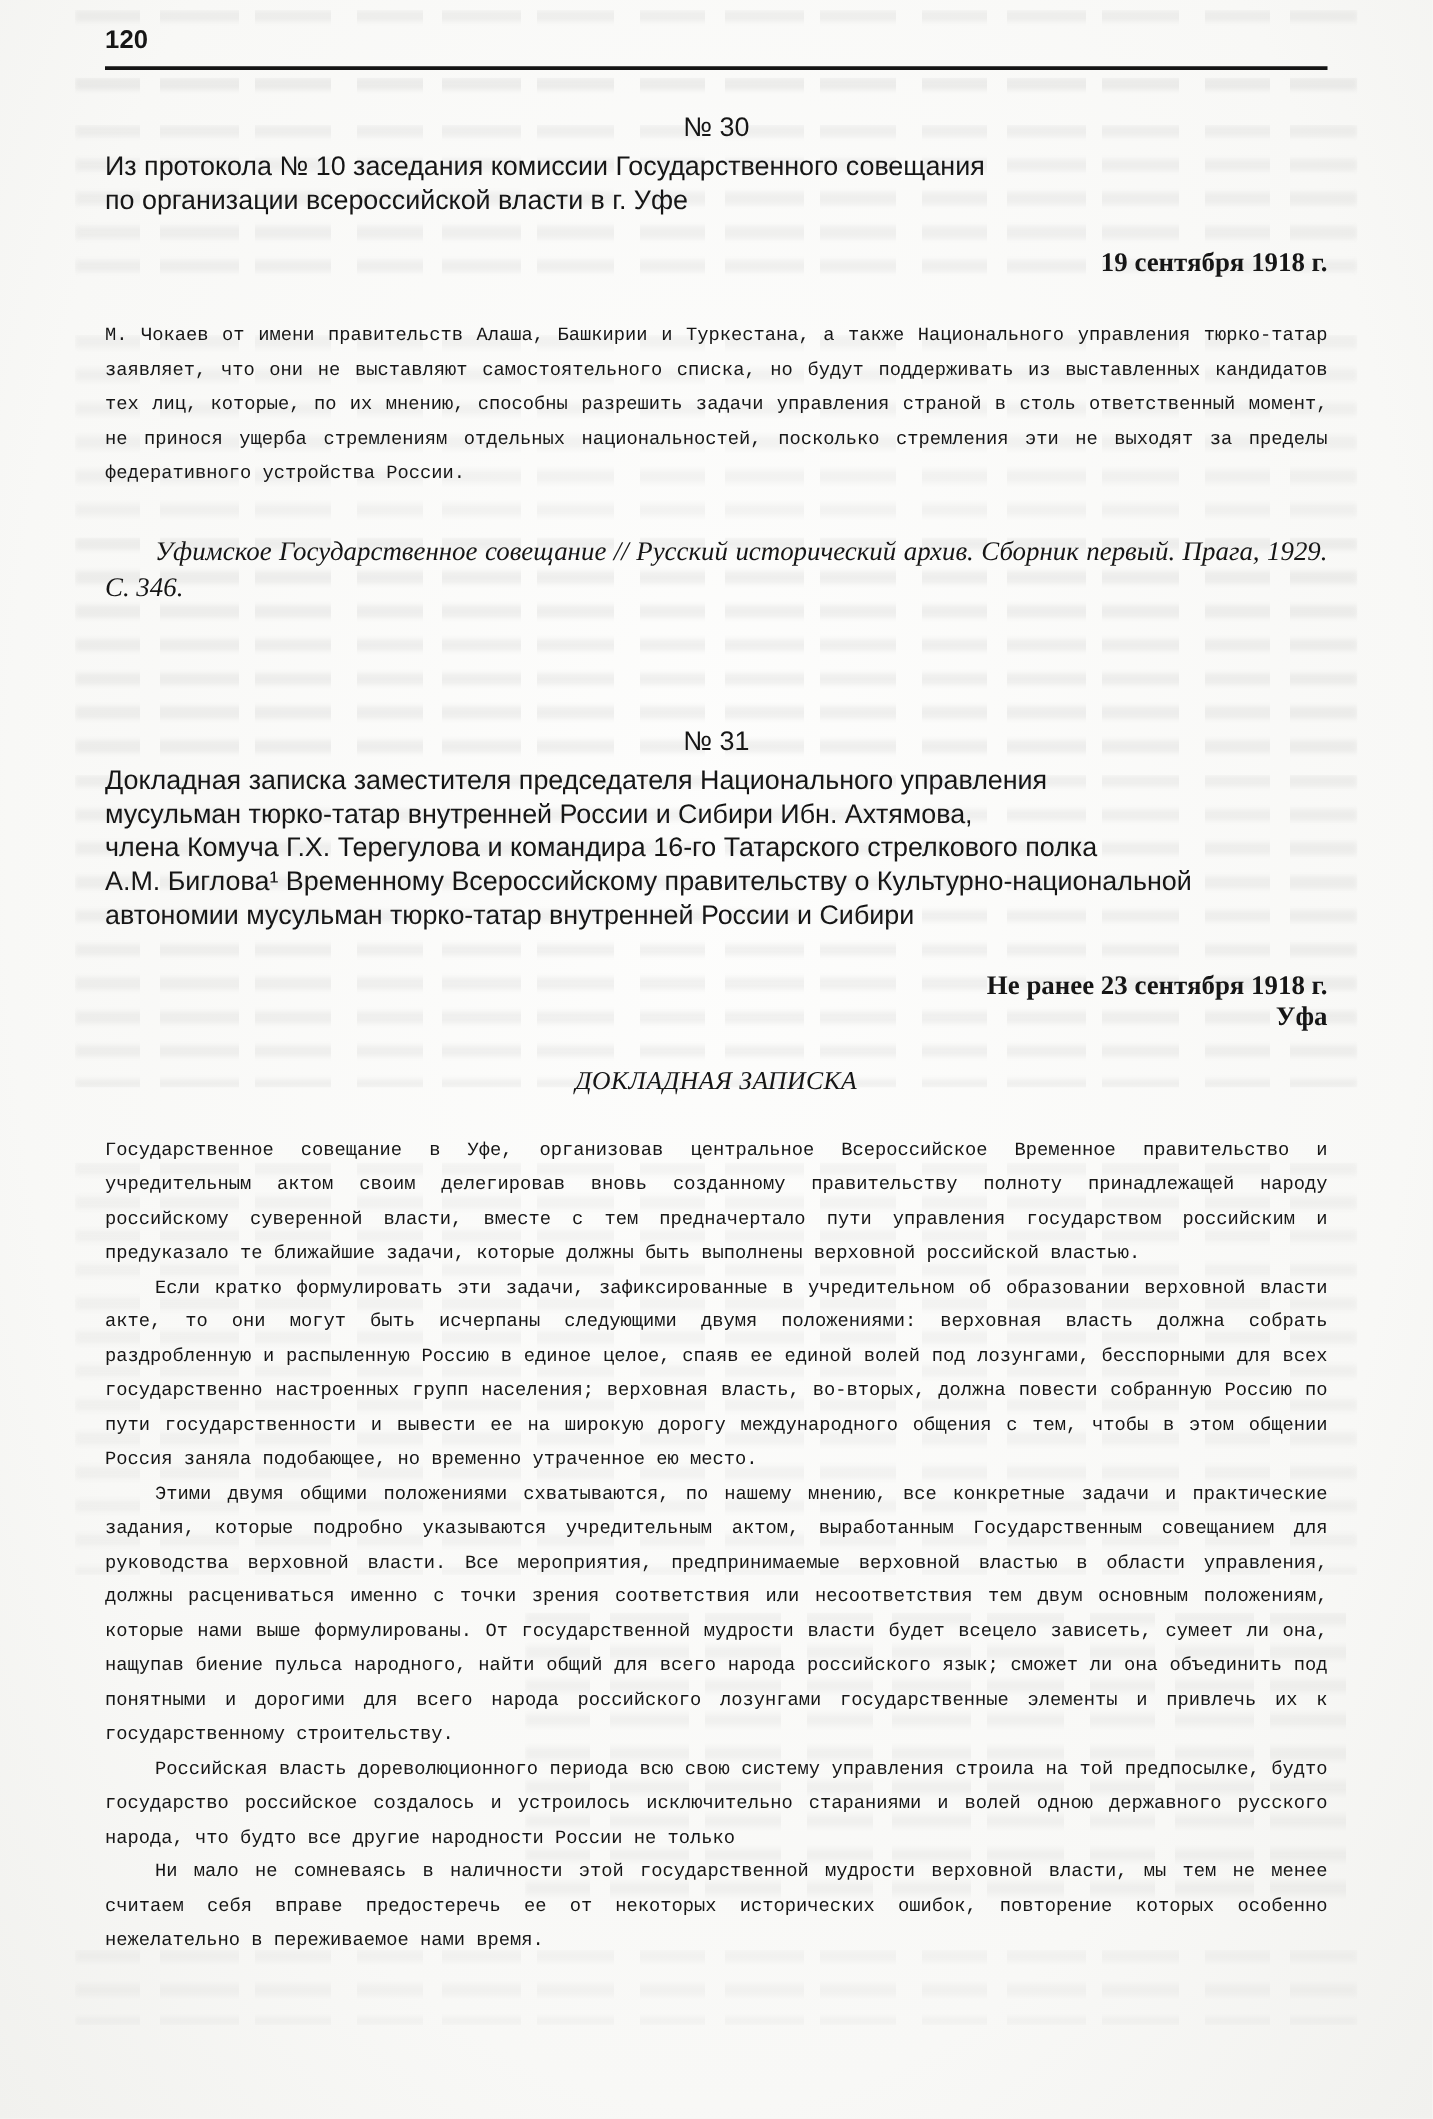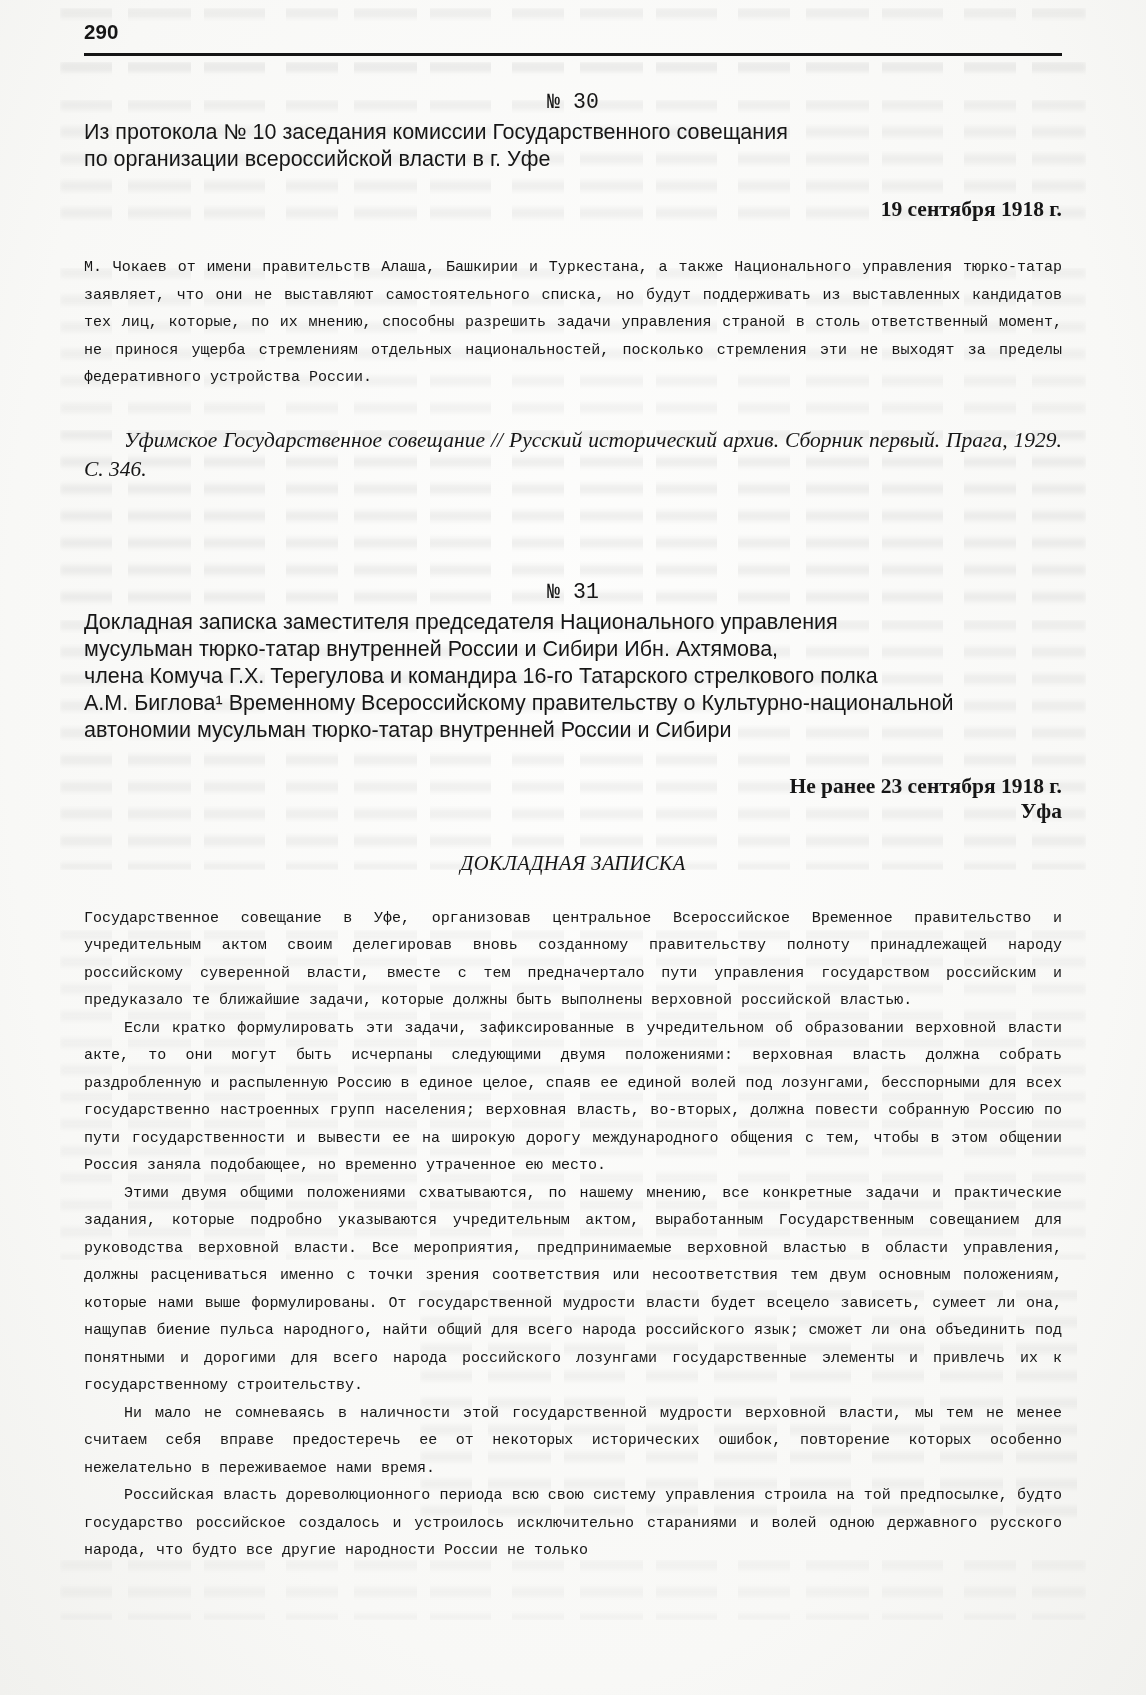--- a/index.html
+++ b/index.html
@@ -34,21 +34,21 @@
     letter-spacing: 0.1px;
     padding-bottom: 9px;
     border-bottom: 3px solid #151515;
     margin-bottom: 34px;
     white-space: nowrap;
   }
   .running-header .page-num { flex: 0 0 auto; }
 
   
   .doc-number {
-    font-family: Liberation Mono, monospace;
+    font-family: Liberation Sans, sans-serif;
     font-size: 21.5px;
     text-align: center;
     margin: 0 0 5px 0;
   }
   .doc-title {
     font-family: "Liberation Sans", "DejaVu Sans", sans-serif;
     font-size: 21.5px;
     line-height: 27px;
     text-align: left;
     white-space: pre-line;
@@ -141,21 +141,21 @@
   <div class="bleed" style="top:268px;height:150px;opacity:.10;"></div>
   <div class="bleed" style="top:430px;height:180px;opacity:.14;"></div>
   <div class="bleed" style="top:620px;height:250px;opacity:.13;"></div>
   <div class="bleed" style="top:930px;height:330px;opacity:.09;"></div>
   <div class="bleed" style="top:1290px;height:230px;left:420px;opacity:.10;"></div>
   <div class="bleed" style="top:1560px;height:60px;opacity:.08;"></div>
 
   <div class="content">
 
     <div class="running-header">
-      <span class="page-num">290</span>
+      <span class="page-num">120</span>
     </div>
 
     <section>
       <div class="doc-number">№ 30</div>
       <div class="doc-title">Из протокола № 10 заседания комиссии Государственного совещания
 по организации всероссийской власти в г. Уфе</div>
       <div class="sp-after-title30"></div>
       <div class="dateline">19 сентября 1918 г.</div>
       <div class="sp-after-date30"></div>
       <div class="body-text">
@@ -179,19 +179,19 @@
         <div>Не ранее 23 сентября 1918 г.</div>
         <div>Уфа</div>
       </div>
       <div class="sp-after-date31"></div>
       <div class="doc-heading">ДОКЛАДНАЯ ЗАПИСКА</div>
       <div class="sp-after-heading31"></div>
       <div class="body-text">
         <p class="no-indent">Государственное совещание в Уфе, организовав центральное Всероссийское Временное правительство и учредительным актом своим делегировав вновь созданному правительству полноту принадлежащей народу российскому суверенной власти, вместе с тем предначертало пути управления государством российским и предуказало те ближайшие задачи, которые должны быть выполнены верховной российской властью.</p>
         <p>Если кратко формулировать эти задачи, зафиксированные в учредительном об образовании верховной власти акте, то они могут быть исчерпаны следующими двумя положениями: верховная власть должна собрать раздробленную и распыленную Россию в единое целое, спаяв ее единой волей под лозунгами, бесспорными для всех государственно настроенных групп населения; верховная власть, во-вторых, должна повести собранную Россию по пути государственности и вывести ее на широкую дорогу международного общения с тем, чтобы в этом общении Россия заняла подобающее, но временно утраченное ею место.</p>
         <p>Этими двумя общими положениями схватываются, по нашему мнению, все конкретные задачи и практические задания, которые подробно указываются учредительным актом, выработанным Государственным совещанием для руководства верховной власти. Все мероприятия, предпринимаемые верховной властью в области управления, должны расцениваться именно с точки зрения соответствия или несоответствия тем двум основным положениям, которые нами выше формулированы. От государственной мудрости власти будет всецело зависеть, сумеет ли она, нащупав биение пульса народного, найти общий для всего народа российского язык; сможет ли она объединить под понятными и дорогими для всего народа российского лозунгами государственные элементы и привлечь их к государственному строительству.</p>
+        <p>Российская власть дореволюционного периода всю свою систему управления строила на той предпосылке, будто государство российское создалось и устроилось исключительно стараниями и волей одною державного русского народа, что будто все другие народности России не только</p>
         <p>Ни мало не сомневаясь в наличности этой государственной мудрости верховной власти, мы тем не менее считаем себя вправе предостеречь ее от некоторых исторических ошибок, повторение которых особенно нежелательно в переживаемое нами время.</p>
-        <p>Российская власть дореволюционного периода всю свою систему управления строила на той предпосылке, будто государство российское создалось и устроилось исключительно стараниями и волей одною державного русского народа, что будто все другие народности России не только</p>
       </div>
     </section>
 
   </div>
 </div>
 
 </body></html>

